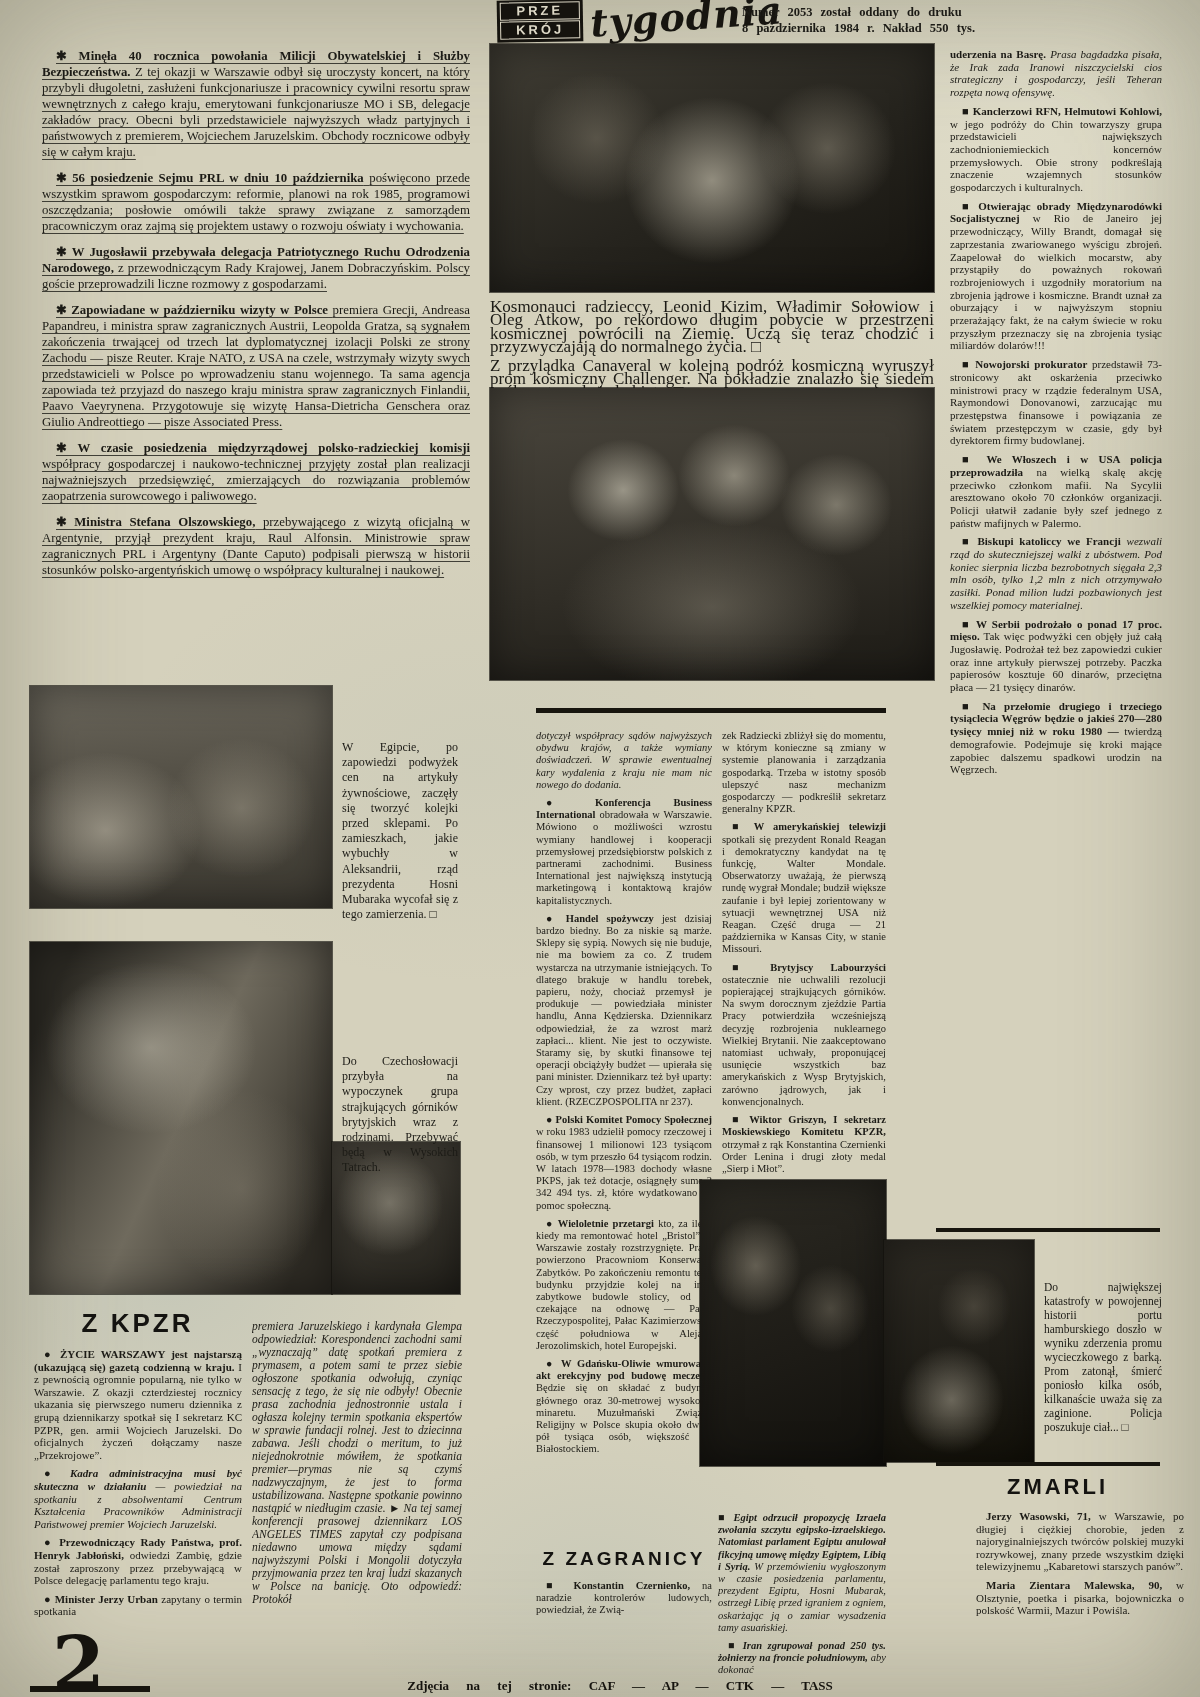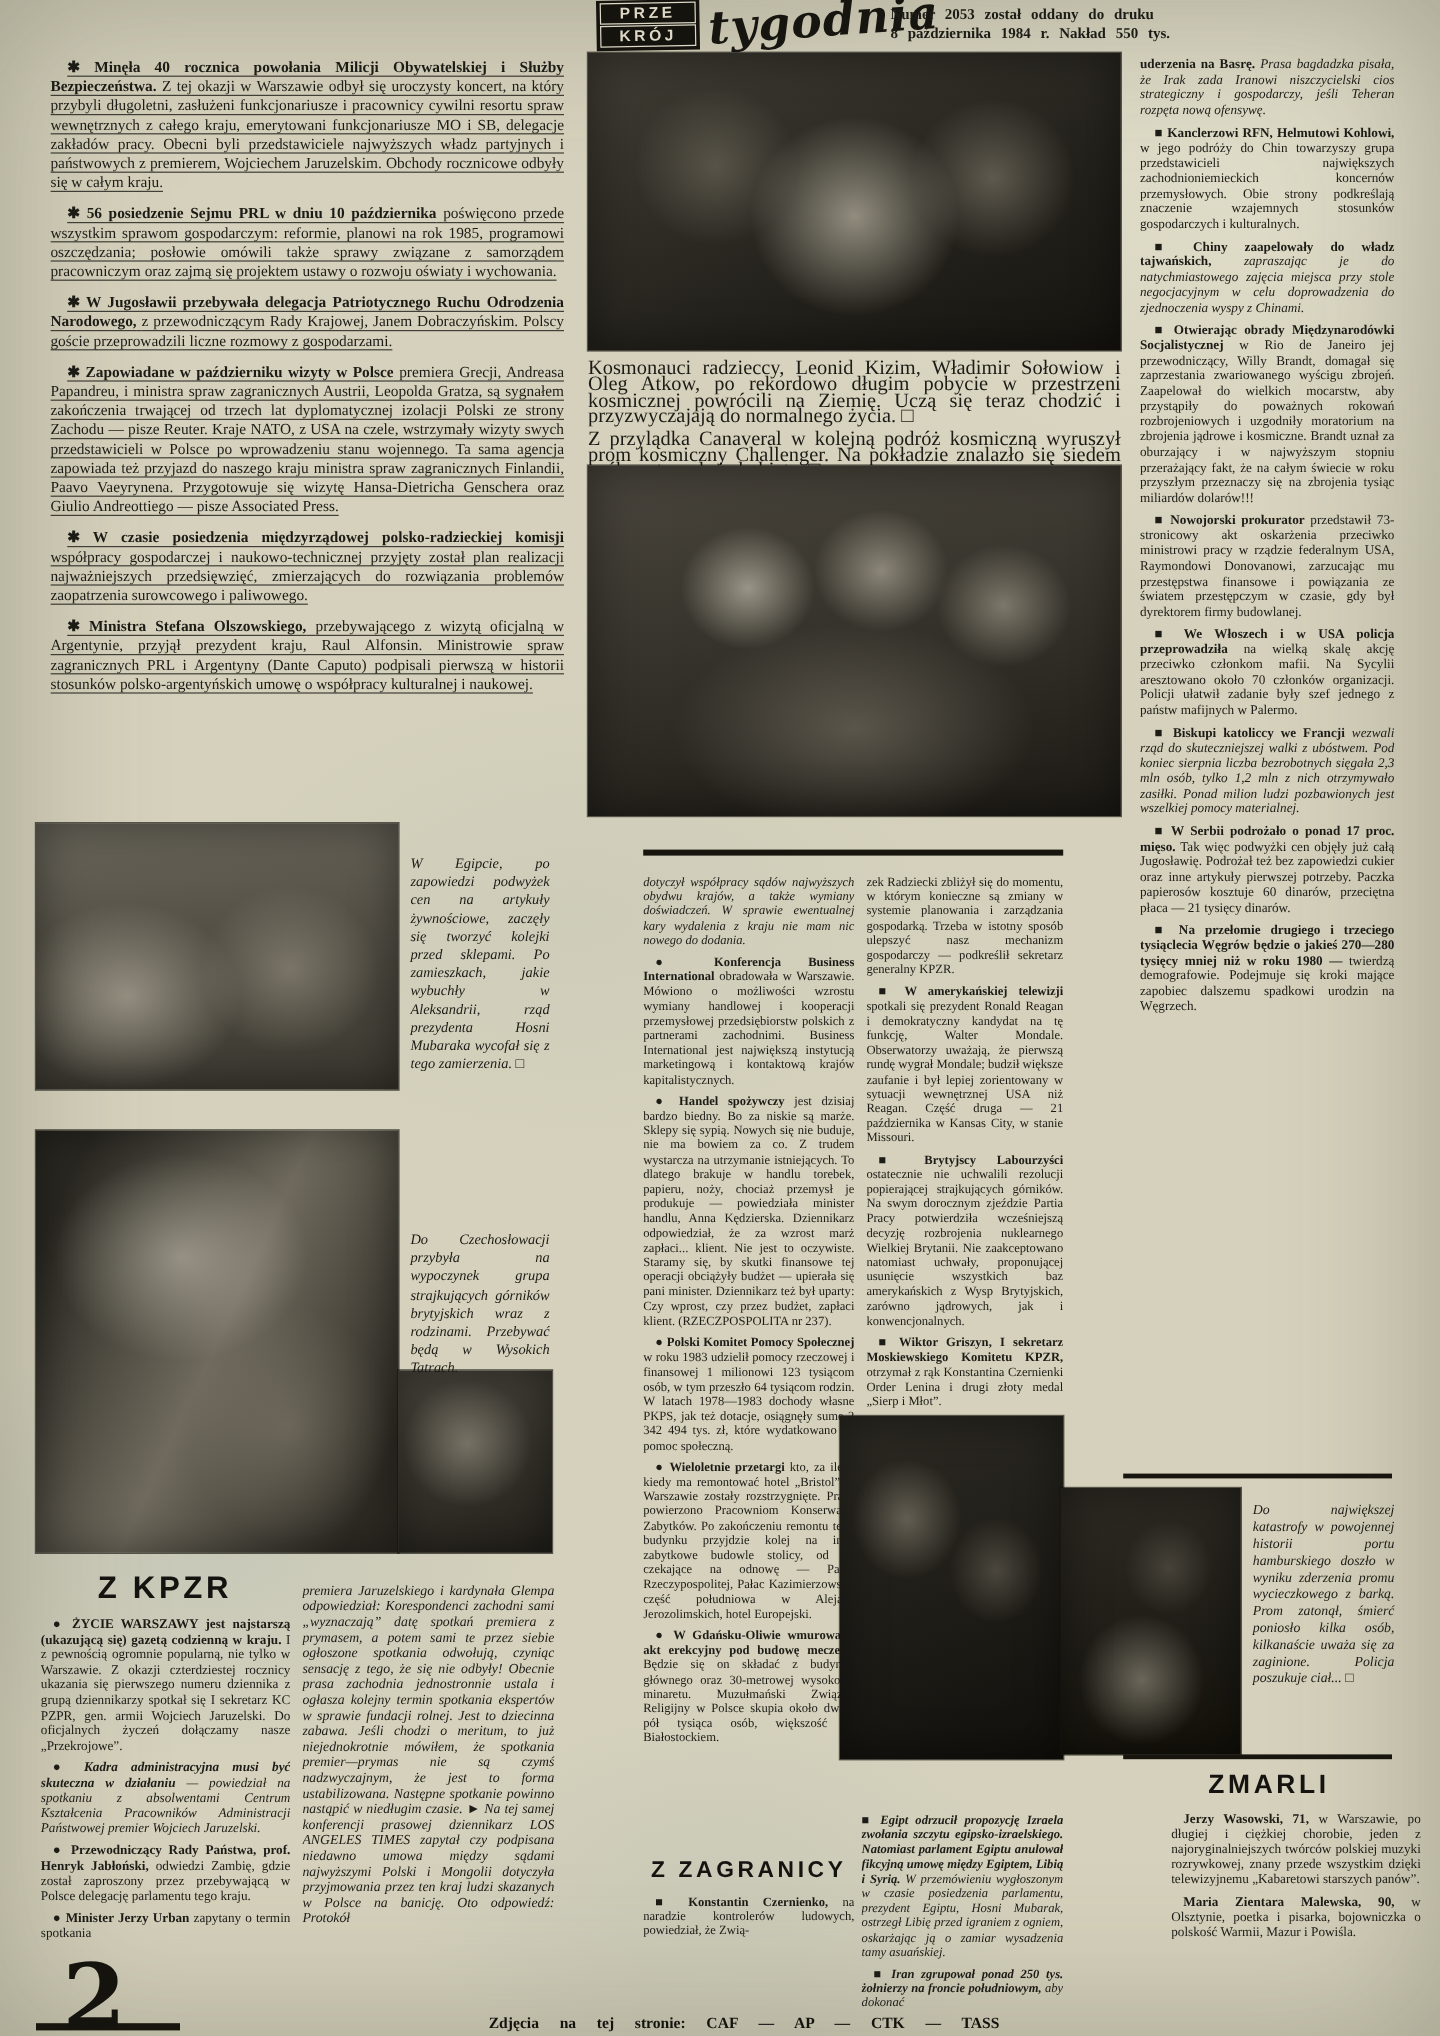--- a/index.html
+++ b/index.html
@@ -26,21 +26,21 @@
   .print-info{left:742px;top:4px;width:260px;font-size:12.5px;line-height:16px;font-weight:700;word-spacing:5px;}
 
   
   .stars{left:30px;top:48px;width:428px;height:636px;overflow:hidden;font-size:12.8px;line-height:16px;text-align:justify;margin-left:12px;}
   .stars p{margin-bottom:10px;text-indent:14px;text-decoration:underline;text-decoration-thickness:1px;text-underline-offset:3px;text-decoration-color:rgba(28,27,22,.8);}
 
   
   .photo{box-shadow:0 0 0 1px rgba(18,17,12,.65), inset 0 0 40px rgba(0,0,0,.45);}
 
   
-  .cap{font-style:italic;font-size:12px;line-height:15.2px;text-align:justify;}
+  .cap{font-size:12px;line-height:15.2px;text-align:justify;margin-top:28px;}
   .cap-b{font-size:17px;line-height:13.4px;text-align:justify;}
   .cap-b p{margin-bottom:5px;}
 
   
   .smallcol{font-size:10.5px;line-height:12.2px;text-align:justify;}
   .smallcol p{margin-bottom:6px;text-indent:10px;}
   .smallcol p.cont{text-indent:0;}
   .zk{font-size:11px;line-height:12.6px;text-align:justify;}
   .zk p{margin-bottom:6px;text-indent:10px;}
   .zk p.cont{text-indent:0;}
@@ -150,21 +150,20 @@
          linear-gradient(160deg,#2c2a23 0%,#1d1b16 60%,#11100c 100%);"></div>
 
   <div class="abs smallcol" style="left:718px;top:1512px;width:168px;height:218px;overflow:hidden;font-style:italic;">
     <p class="cont"><b class="ld">■ Egipt odrzucił propozycję Izraela zwołania szczytu egipsko-izraelskiego. Natomiast parlament Egiptu anulował fikcyjną umowę między Egiptem, Libią i Syrią.</b> <span>W przemówieniu wygłoszonym w czasie posiedzenia parlamentu, prezydent Egiptu, Hosni Mubarak, ostrzegł Libię przed igraniem z ogniem, oskarżając ją o zamiar wysadzenia tamy asuańskiej.</span></p>
     <p><b class="ld">■ Iran zgrupował ponad 250 tys. żołnierzy na froncie południowym,</b> <span>aby dokonać</span></p>
   </div>
 
   <div class="abs foreign" style="left:950px;top:48px;width:212px;height:1142px;overflow:hidden;">
     <p class="cont"><b class="ld">uderzenia na Basrę.</b> <span class="it">Prasa bagdadzka pisała, że Irak zada Iranowi niszczycielski cios strategiczny i gospodarczy, jeśli Teheran rozpęta nową ofensywę.</span></p>
     <p><b class="ld">■ Kanclerzowi RFN, Helmutowi Kohlowi,</b> <span>w jego podróży do Chin towarzyszy grupa przedstawicieli największych zachodnioniemieckich koncernów przemysłowych. Obie strony podkreślają znaczenie wzajemnych stosunków gospodarczych i kulturalnych.</span></p>
-    <p><b class="ld">■ Chiny zaapelowały do władz tajwańskich,</b> <span class="it">zapraszając je do natychmiastowego zajęcia miejsca przy stole negocjacyjnym w celu doprowadzenia do zjednoczenia wyspy z Chinami.</span></p>
     <p><b class="ld">■ Otwierając obrady Międzynarodówki Socjalistycznej</b> <span>w Rio de Janeiro jej przewodniczący, Willy Brandt, domagał się zaprzestania zwariowanego wyścigu zbrojeń. Zaapelował do wielkich mocarstw, aby przystąpiły do poważnych rokowań rozbrojeniowych i uzgodniły moratorium na zbrojenia jądrowe i kosmiczne. Brandt uznał za oburzający i w najwyższym stopniu przerażający fakt, że na całym świecie w roku przyszłym przeznaczy się na zbrojenia tysiąc miliardów dolarów!!!</span></p>
     <p><b class="ld">■ Nowojorski prokurator</b> <span>przedstawił 73-stronicowy akt oskarżenia przeciwko ministrowi pracy w rządzie federalnym USA, Raymondowi Donovanowi, zarzucając mu przestępstwa finansowe i powiązania ze światem przestępczym w czasie, gdy był dyrektorem firmy budowlanej.</span></p>
     <p><b class="ld">■ We Włoszech i w USA policja przeprowadziła</b> <span>na wielką skalę akcję przeciwko członkom mafii. Na Sycylii aresztowano około 70 członków organizacji. Policji ułatwił zadanie były szef jednego z państw mafijnych w Palermo.</span></p>
     <p><b class="ld">■ Biskupi katoliccy we Francji</b> <span class="it">wezwali rząd do skuteczniejszej walki z ubóstwem. Pod koniec sierpnia liczba bezrobotnych sięgała 2,3 mln osób, tylko 1,2 mln z nich otrzymywało zasiłki. Ponad milion ludzi pozbawionych jest wszelkiej pomocy materialnej.</span></p>
     <p><b class="ld">■ W Serbii podrożało o ponad 17 proc. mięso.</b> <span>Tak więc podwyżki cen objęły już całą Jugosławię. Podrożał też bez zapowiedzi cukier oraz inne artykuły pierwszej potrzeby. Paczka papierosów kosztuje 60 dinarów, przeciętna płaca — 21 tysięcy dinarów.</span></p>
     <p><b class="ld">■ Na przełomie drugiego i trzeciego tysiąclecia Węgrów będzie o jakieś 270—280 tysięcy mniej niż w roku 1980 —</b> <span>twierdzą demografowie. Podejmuje się kroki mające zapobiec dalszemu spadkowi urodzin na Węgrzech.</span></p>
   </div>
 
   <div class="abs rule" style="left:936px;top:1228px;width:224px;height:4px;"></div>
 

